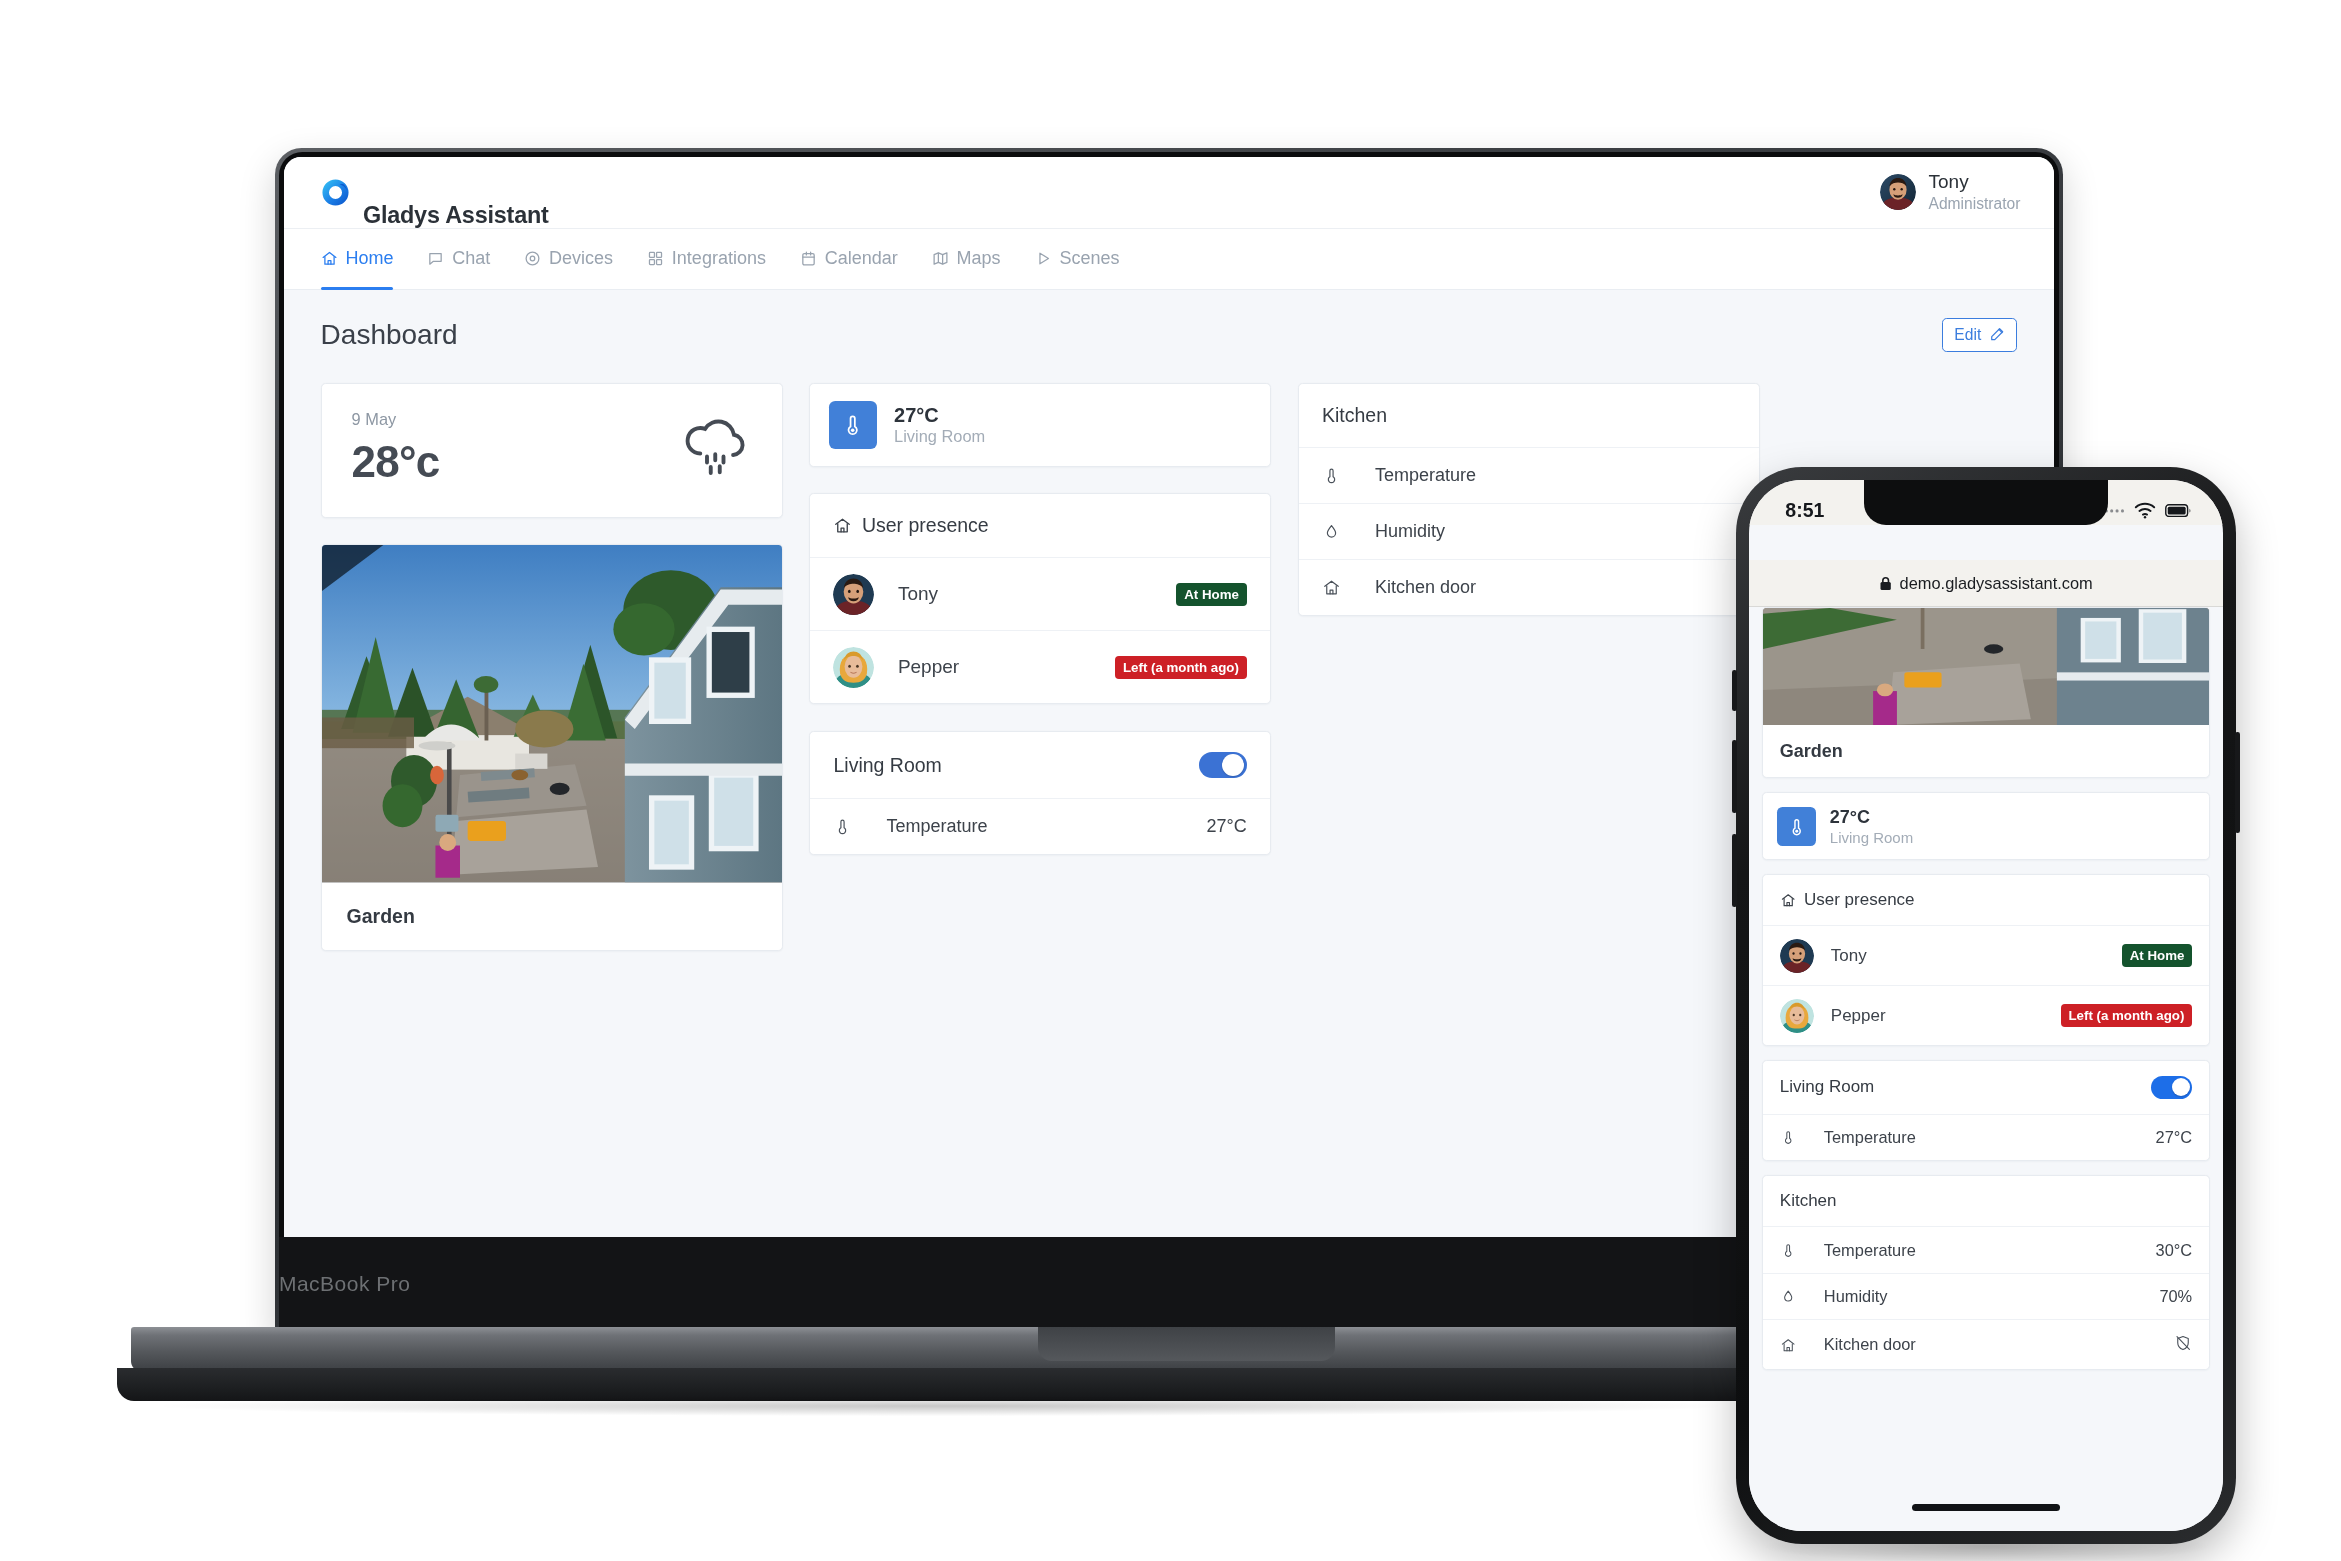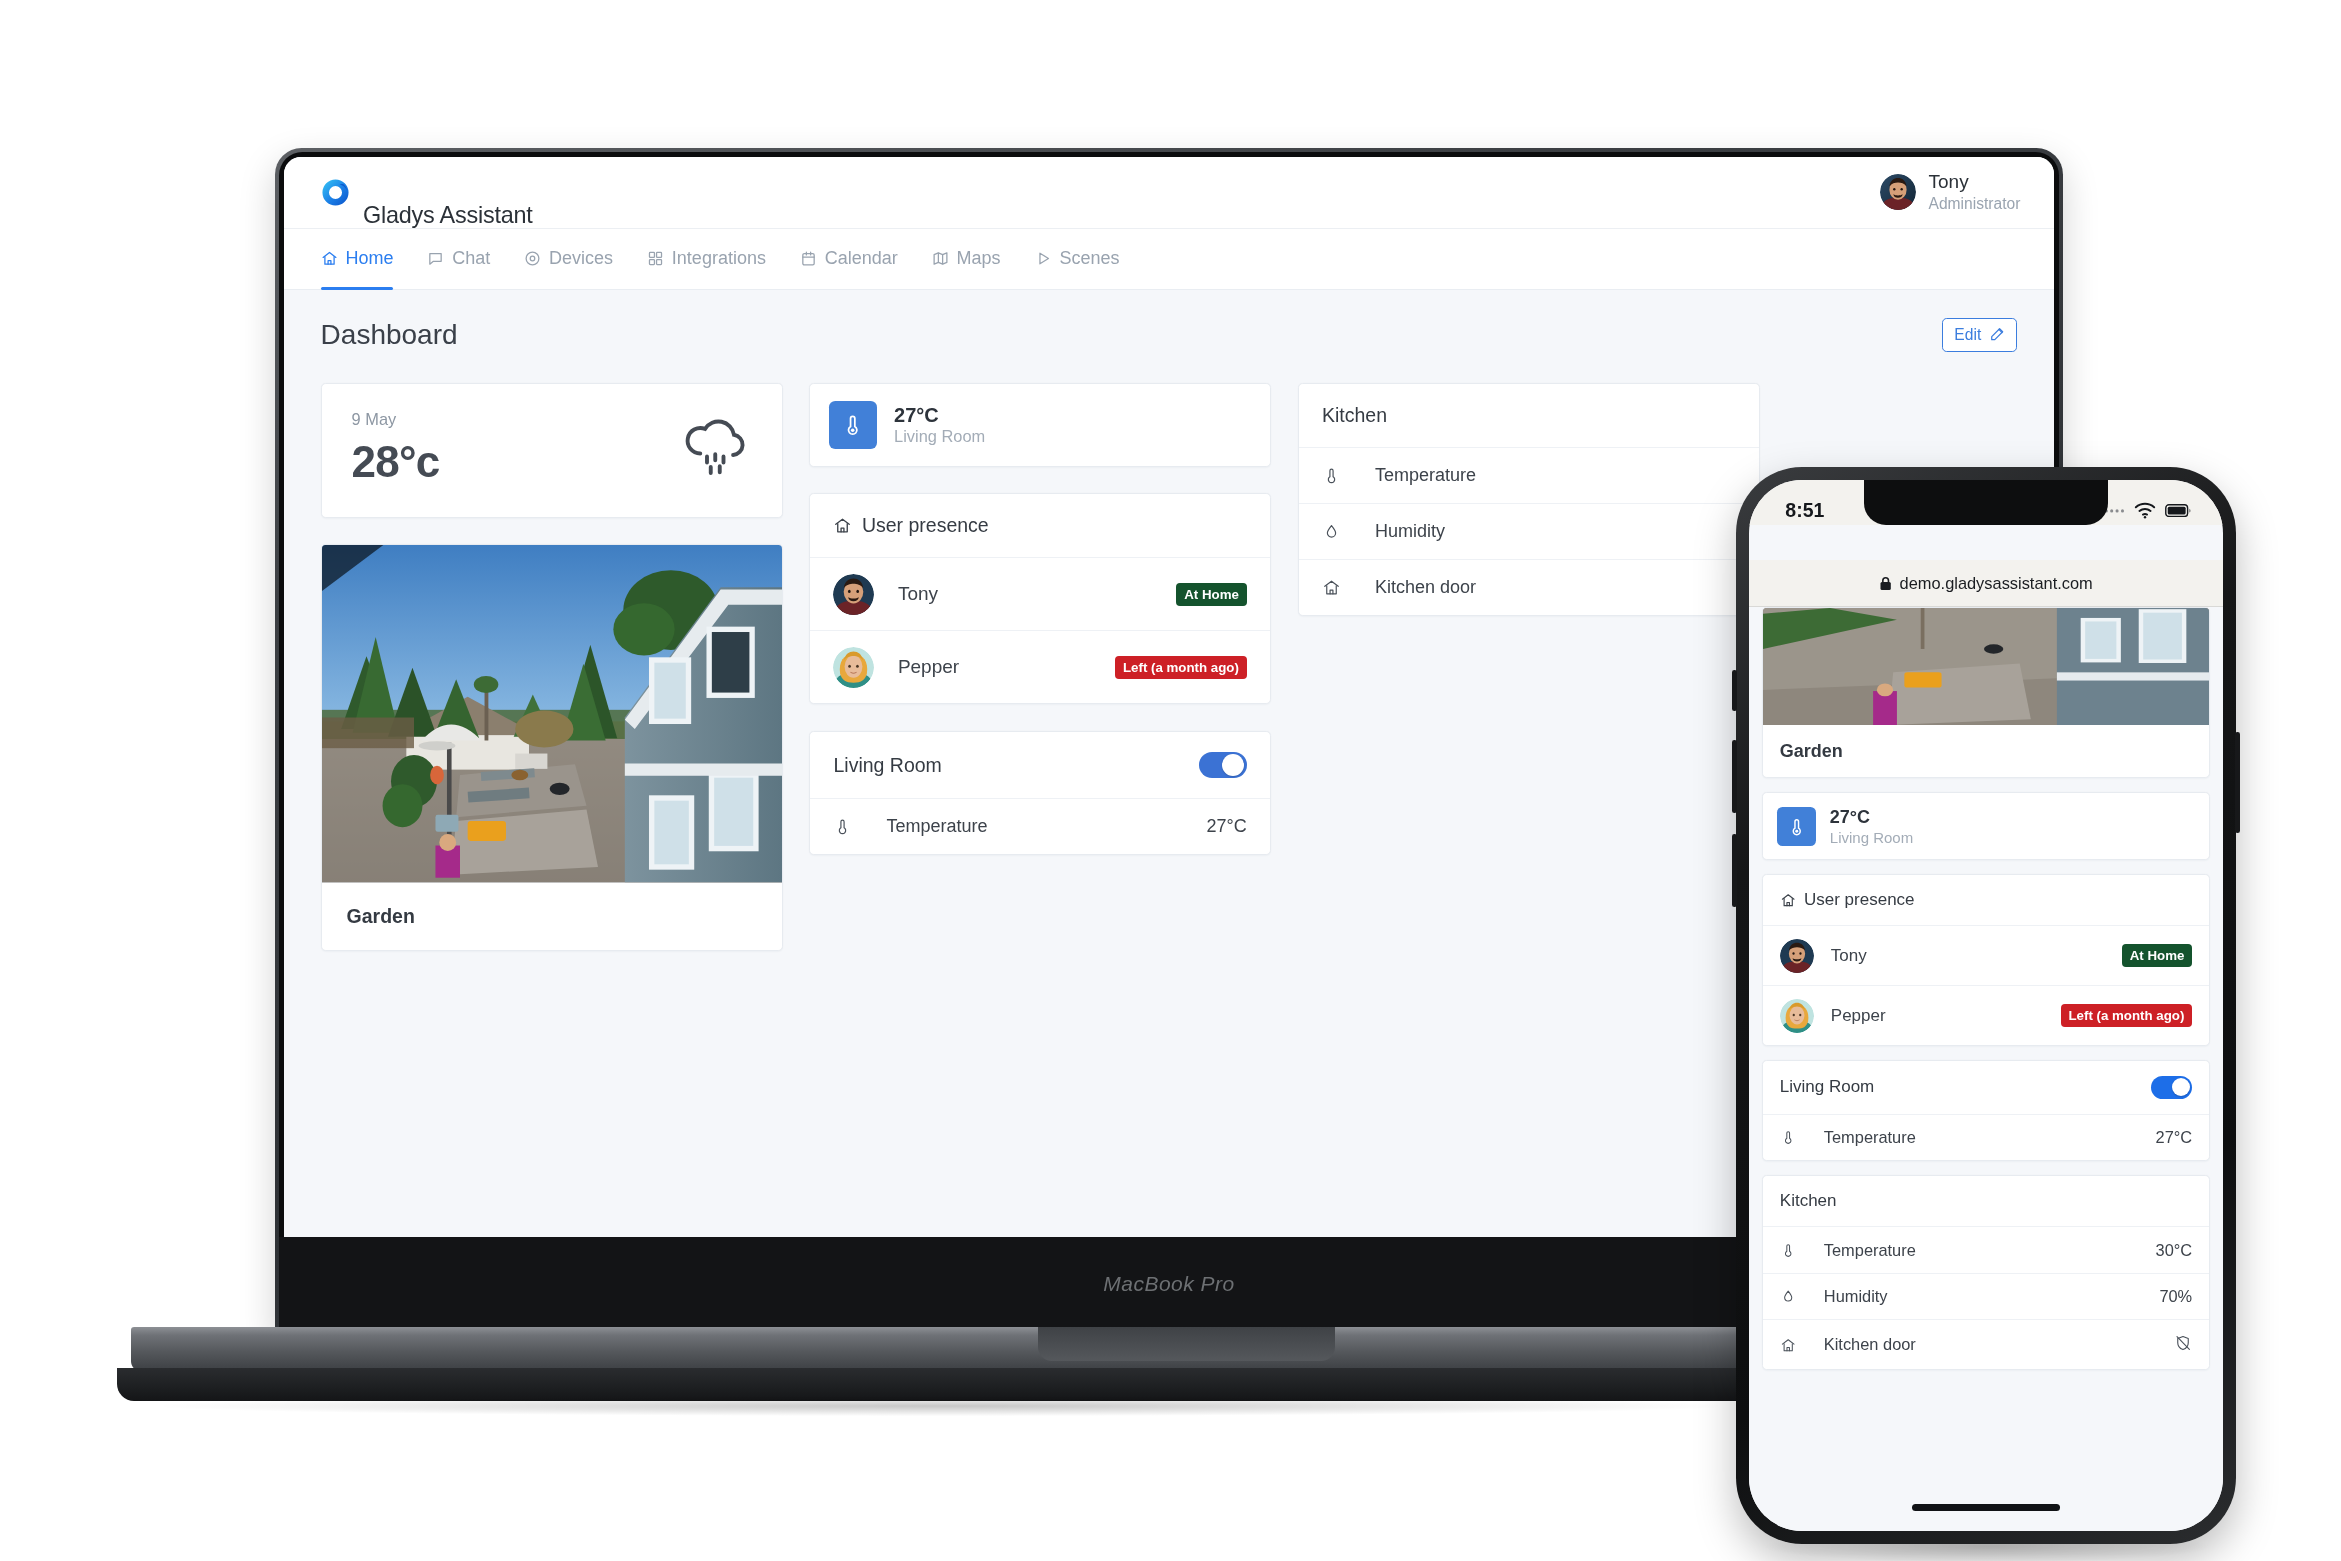--- a/index.html
+++ b/index.html
@@ -23,21 +23,21 @@
     position:absolute; left:3.9px; top:3.9px; right:3.9px; bottom:3.9px;
     background:#0b0c0d; border-radius:23.4px 23.4px 3.1px 3.1px;
   }
   .screen {
     position:absolute; left:8.6px; top:8.6px; right:8.6px; bottom:94px;
     background:#f5f7fa; border-radius:17px 17px 0 0; overflow:hidden;
   }
   .chin {
     position:absolute; left:3.9px; right:3.9px; bottom:3.9px; height:94px;
     background:#131416; border-radius: 0 0 3.1px 3.1px;
-    display:flex; align-items:center; justify-content:center;font-style:italic;
+    display:flex; align-items:center; 
   }
   .chin-label {
     color:#6d7073; font-size:21px; letter-spacing:0.5px;
   }
   
   #base {
     position:absolute; left:131px; top:1327px; width:1619px; height:45px;
     background: linear-gradient(180deg,#8d9095 0%, #6f7277 18%, #55585c 55%, #3b3e42 100%);
     border-radius: 3.1px 3.1px 11px 11px;
   }
@@ -58,21 +58,21 @@
   }
 
   
   .app-header {
     height:72px; background:#fff; display:flex; align-items:center;
     justify-content:space-between; padding: 0 34px 0 37px;
     border-bottom:0.8px solid #eceff3;
   }
   .brand { display:flex; align-items:center; gap:13.3px; }
   .brand-mark { width:29px; height:29px; flex:none; }
-  .brand-name { font-size:23.4px; color:#2b3138; font-weight:400; letter-spacing:-0.2px;margin-top:46px; }
+  .brand-name { font-size:23.4px; color:#2b3138; font-weight:700; letter-spacing:-0.2px;margin-top:46px; }
   .user-chip { display:flex; align-items:center; gap:12.5px; }
   .avatar { border-radius:50%; flex:none; overflow:hidden; }
   .avatar svg { display:block; }
   .user-meta { line-height:1.25; }
   .user-name { font-size:19px; color:#2b3138; }
   .user-role { font-size:15.6px; color:#9aa4b0; }
 
   .app-nav {
     height:61px; background:#fff; display:flex; align-items:center;
     padding:0 37px; gap:0; border-bottom:0.8px solid #e9edf2; position:relative;

